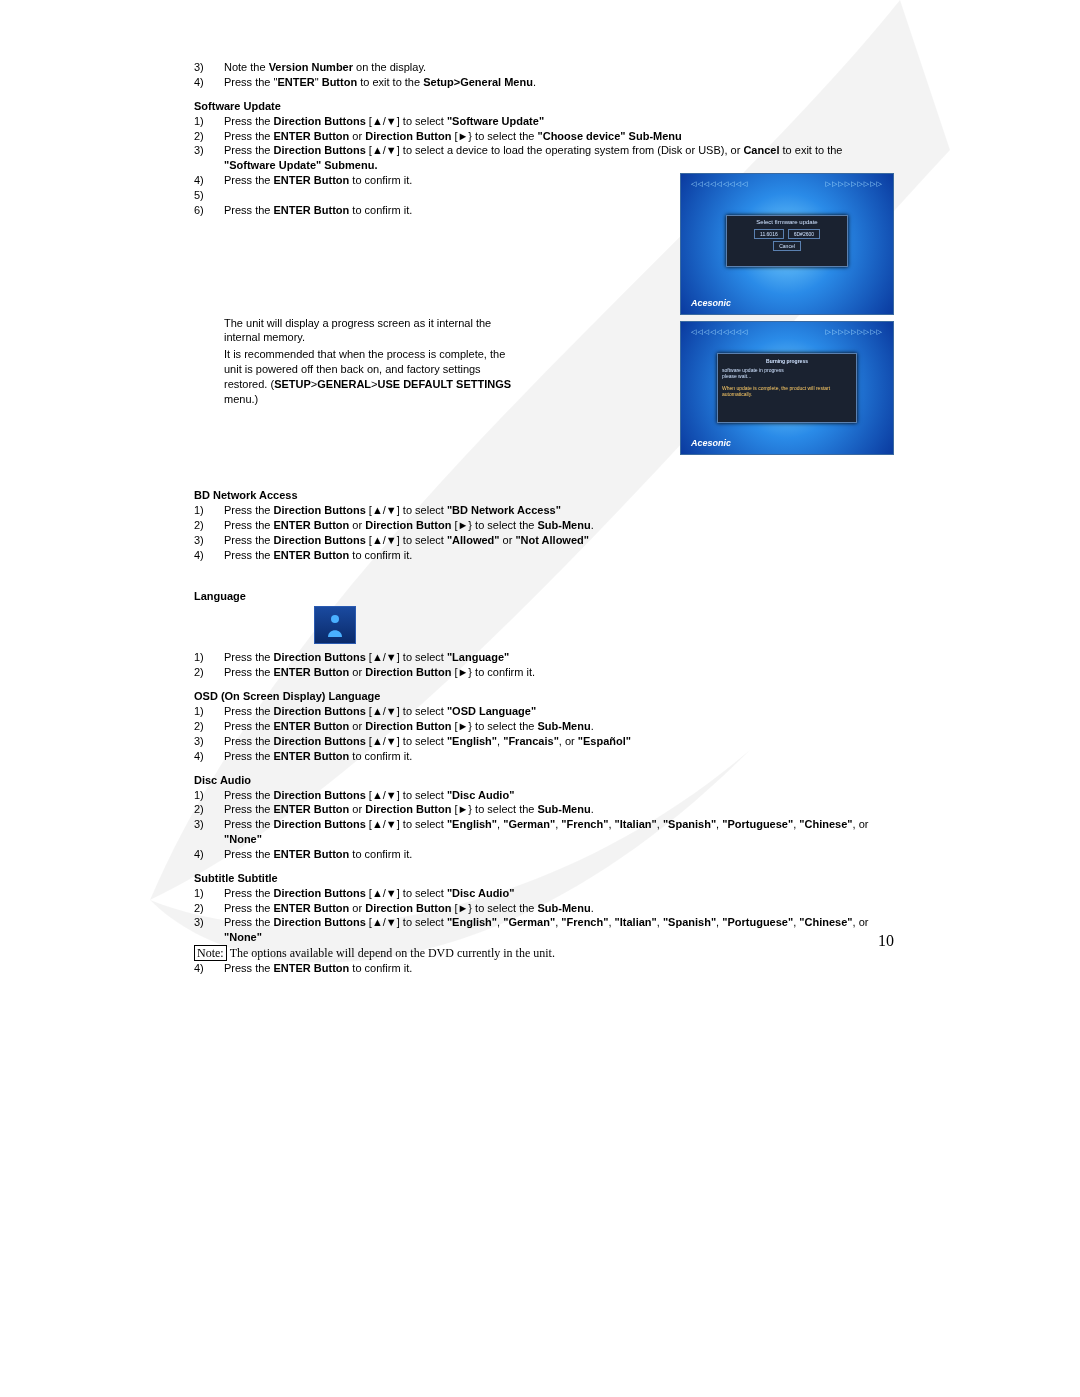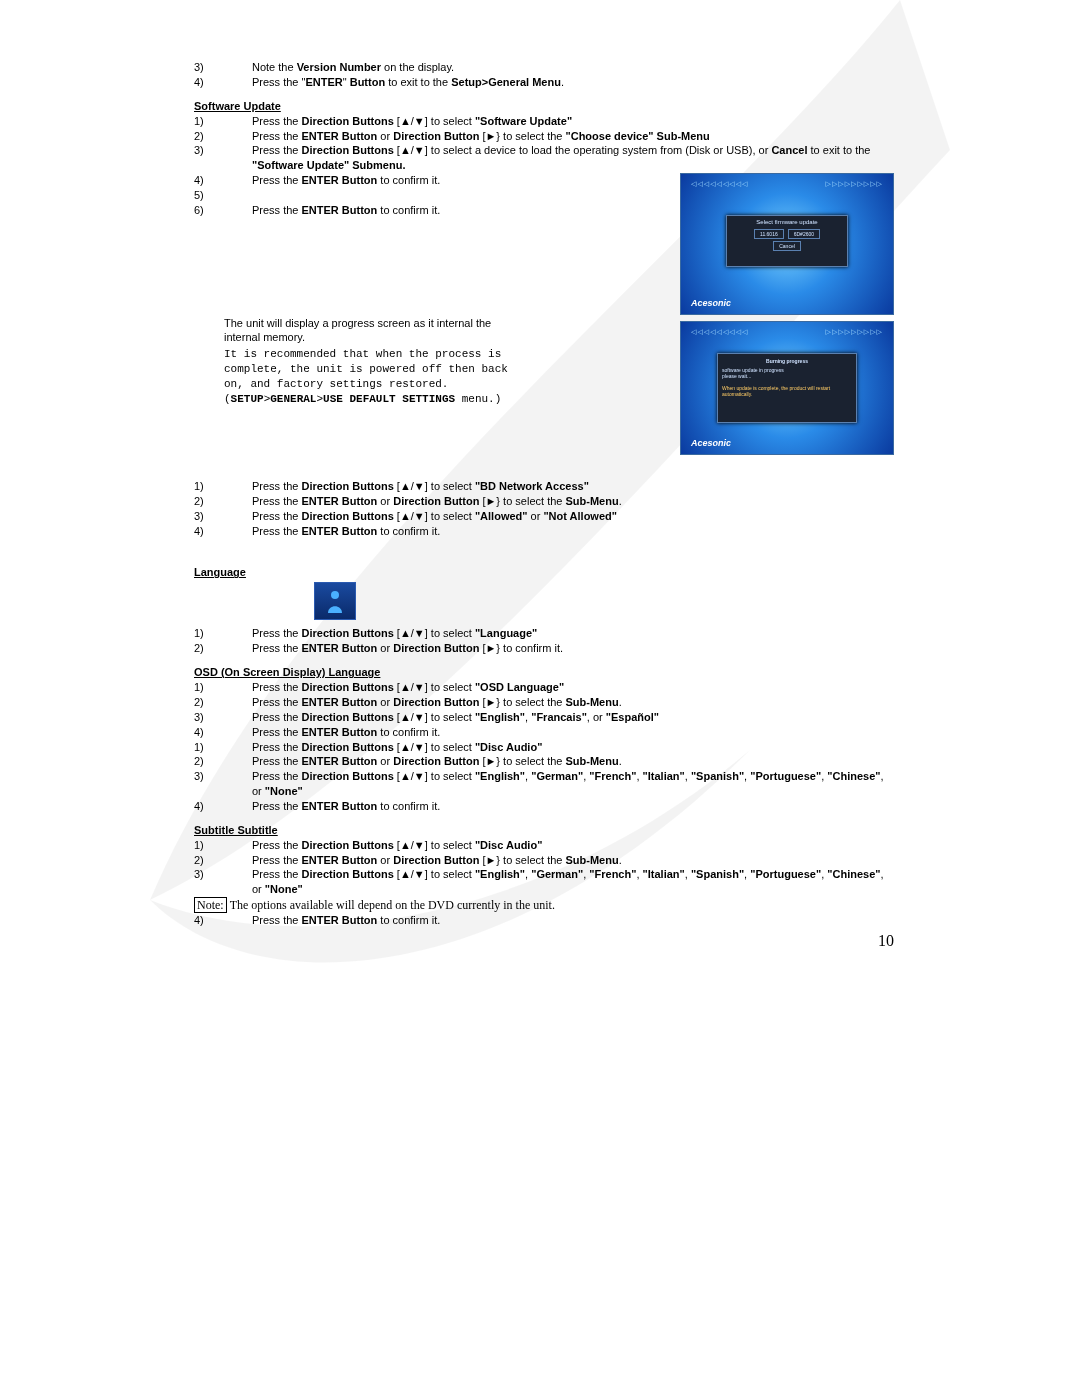--- a/index.html
+++ b/index.html
@@ -38,28 +38,26 @@
     display: flex;
     margin: 0;
     line-height: 1.35;
   }
   ol.numlist > li .num {
     width: 30px;
     flex: 0 0 30px;
   }
   ol.numlist > li .txt {
     flex: 1;
-    margin-left: 28px;
   }
   .section-head {
     font-weight: bold;
     margin-top: 10px;
     margin-bottom: 2px;
     display: block;
-    text-decoration: underline;
   }
   b { font-weight: bold; }
   .float-right-img {
     float: right;
     margin-bottom: 6px;
   }
   .screenshot1 {
     width: 212px;
     height: 140px;
     border: 1px solid #3a6aa0;
@@ -237,25 +235,26 @@
           <span class="num">5)</span>
         </li>
       <li>
           <span class="num">6)</span>
           <span class="txt">Press the <b>ENTER Button</b> to confirm it.</span>
         </li>
     </ol>
 
     <div style="height:98px;"></div>
     <p class="para" style="max-width:290px;">The unit will display a progress screen as it internal the internal memory.</p>
-    <p class="para" style="max-width:290px;font-family:Liberation Mono, monospace;">It is recommended that when the process is complete, the unit is powered off then back on, and factory settings restored. (<b>SETUP</b>&gt;<b>GENERAL</b>&gt;<b>USE DEFAULT SETTINGS</b> menu.)</p>
+    <p class="para" style="max-width:290px;">It is recommended that when the process is complete, the unit is powered off then back on, and factory settings restored. (<b>SETUP</b>&gt;<b>GENERAL</b>&gt;<b>USE DEFAULT SETTINGS</b> menu.)</p>
 
     <div class="clear"></div>
     <div style="height:18px;"></div>
 
+    <span class="section-head">BD Network Access</span>
     <ol class="numlist">
       <li>
           <span class="num">1)</span>
           <span class="txt">Press the <b>Direction Buttons</b> [▲/▼] to select <b>"BD Network Access"</b></span>
         </li>
       <li>
           <span class="num">2)</span>
           <span class="txt">Press the <b>ENTER Button</b> or <b>Direction Button</b> [►} to select the <b>Sub-Menu</b>.</span>
         </li>
       <li>
@@ -303,20 +302,21 @@
       <li>
           <span class="num">3)</span>
           <span class="txt">Press the <b>Direction Buttons</b> [▲/▼] to select <b>"English"</b>, <b>"Francais"</b>, or <b>"Español"</b></span>
         </li>
       <li>
           <span class="num">4)</span>
           <span class="txt">Press the <b>ENTER Button</b> to confirm it.</span>
         </li>
     </ol>
 
+    <span class="section-head">Disc Audio</span>
     <ol class="numlist">
       <li>
           <span class="num">1)</span>
           <span class="txt">Press the <b>Direction Buttons</b> [▲/▼] to select <b>"Disc Audio"</b></span>
         </li>
       <li>
           <span class="num">2)</span>
           <span class="txt">Press the <b>ENTER Button</b> or <b>Direction Button</b> [►} to select the <b>Sub-Menu</b>.</span>
         </li>
       <li>

